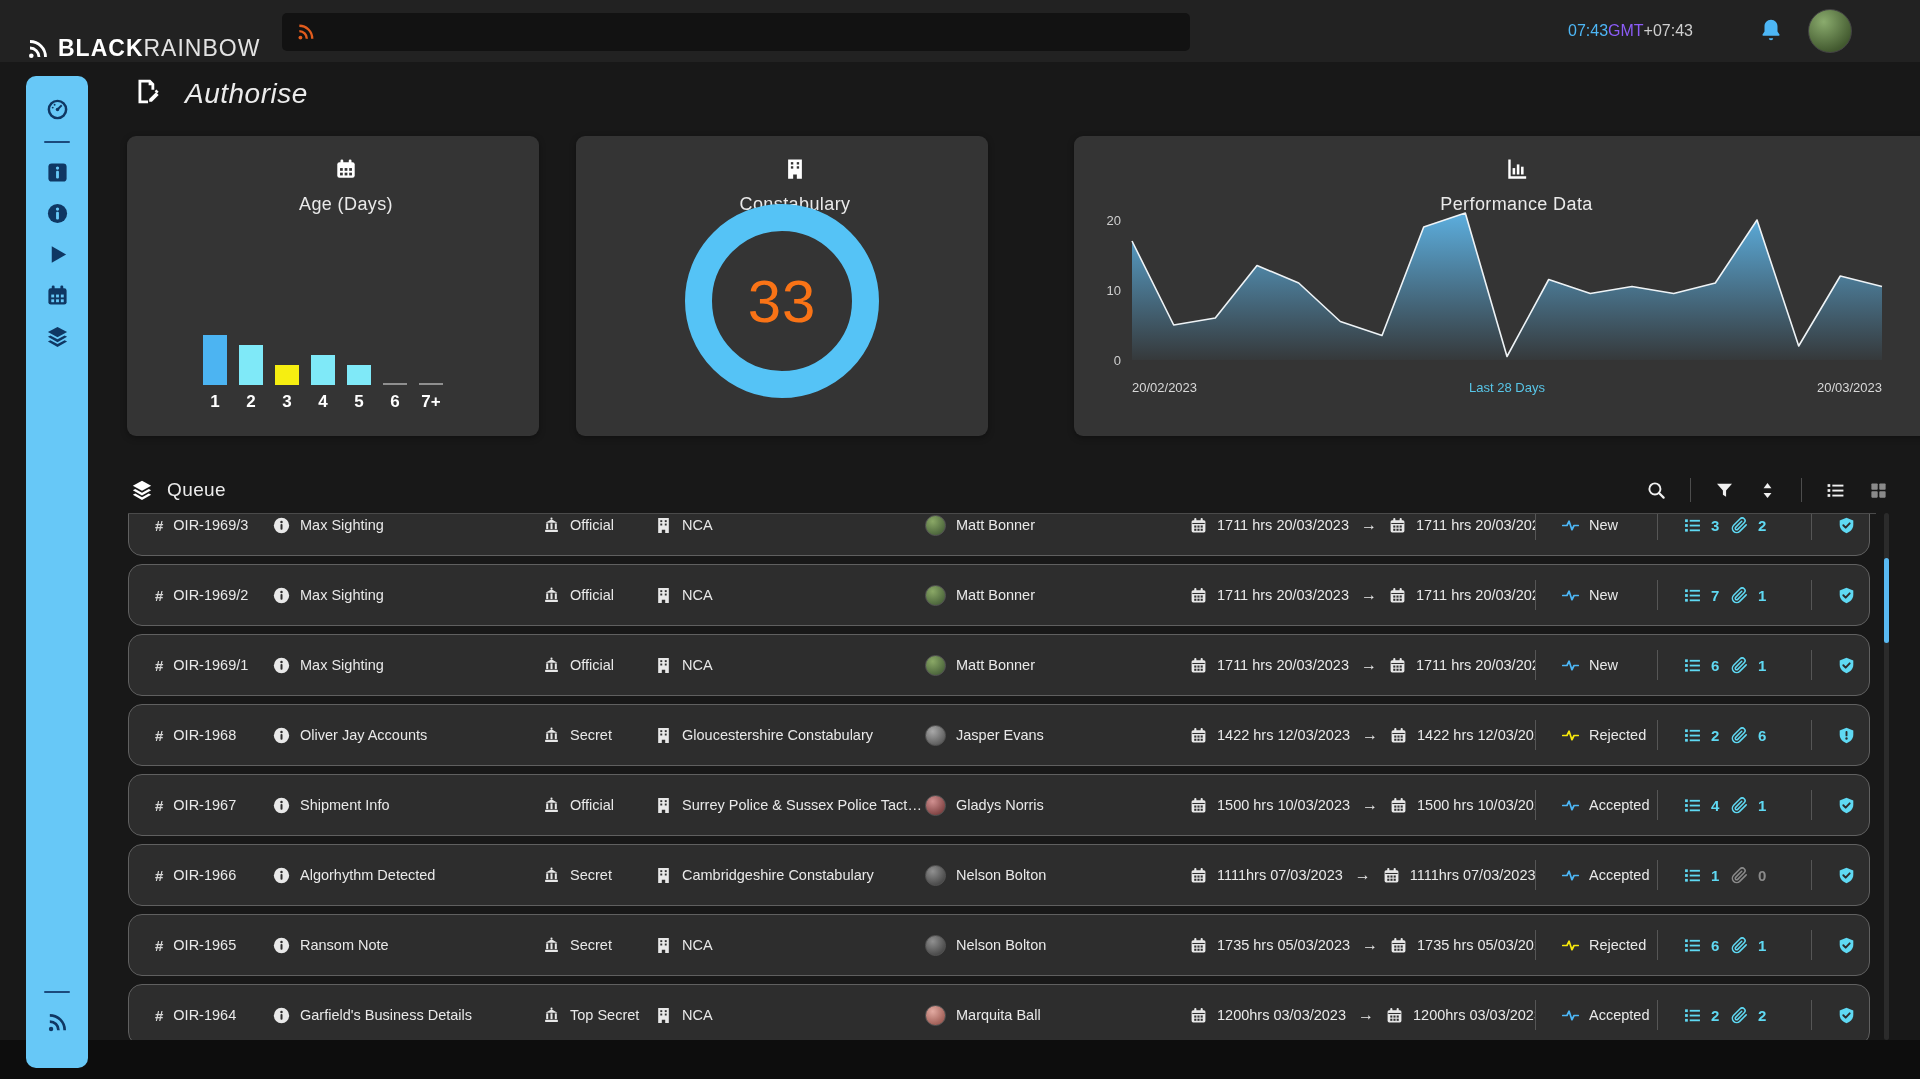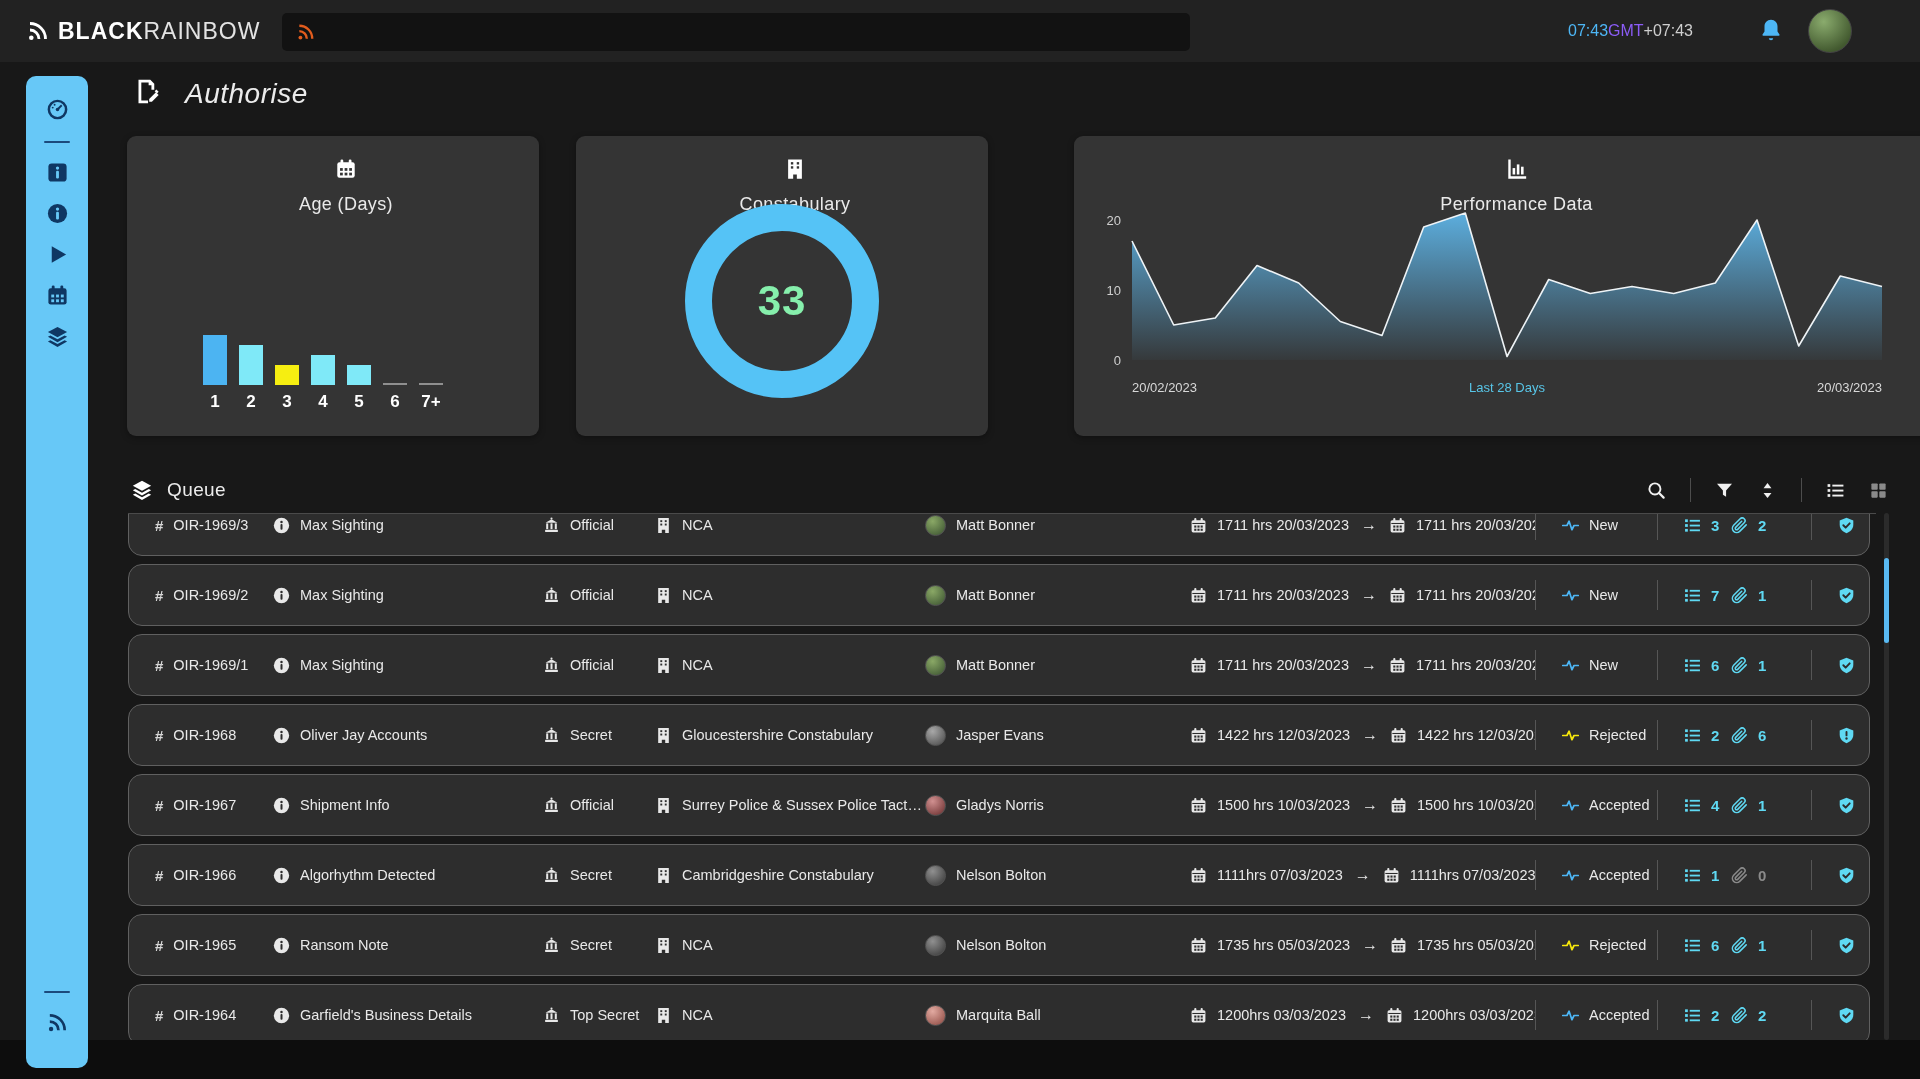--- a/index.html
+++ b/index.html
@@ -1,20 +1,20 @@
 <!DOCTYPE html>
 <html><head>
 <meta charset="utf-8">
 <style>
   * { margin:0; padding:0; box-sizing:border-box; }
   html,body { width:1920px; height:1079px; overflow:hidden; }
   body { background:#181818; font-family:"Liberation Sans", sans-serif; color:#e8e8e8; position:relative; }
 
   
-  .topbar { position:absolute; left:0; top:0; width:1920px; height:62px; background:#222222; display:flex; align-items:center; z-index:5; }
+  .topbar { position:absolute; left:0; top:0; width:1920px; height:62px; background:#222222; display:flex; align-items:flex-end; z-index:5; }
   .brand { display:flex; align-items:center; gap:8px; margin-left:26px; }
   .brand .rss { width:24px; height:24px; color:#ffffff; }
   .brand-text { font-size:23px; letter-spacing:1px; color:#fff; }
   .brand-text b { font-weight:700; }
   .brand-text span.light { font-weight:300; color:#e3e3e3; }
   .searchbox { position:absolute; left:282px; top:13px; width:908px; height:38px; background:#121212; border-radius:5px; display:flex; align-items:center; padding:0 14px; gap:16px; }
   .searchbox .rss { width:20px; height:20px; color:#e25c1d; }
   .searchbox input { background:transparent; border:none; outline:none; color:#ddd; font-size:13.5px; width:780px; font-family:"Liberation Sans",sans-serif; }
   .searchbox input::placeholder { color:#cfcfcf; }
   .clockbox { position:absolute; left:1568px; top:0; height:62px; display:flex; align-items:center; font-size:16px; }
@@ -45,21 +45,21 @@
   .card-head .t { font-size:18px; font-weight:400; color:#eaeaea; letter-spacing:0.4px; }
 
   
   .age-chart { position:absolute; left:76px; bottom:24px; display:flex; align-items:flex-end; gap:12px; }
   .bar-col { display:flex; flex-direction:column; align-items:center; width:24px; }
   .bar { width:24px; }
   .bar-label { margin-top:7px; font-size:17px; font-weight:700; color:#fff; }
 
   
   .donut { position:absolute; left:109px; top:68px; width:194px; height:194px; border-radius:50%; border:27px solid #55c3f6; display:flex; align-items:center; justify-content:center; }
-  .donut .val { font-size:42px; font-weight:700; color:#86efac; letter-spacing:1px; }
+  .donut .val { font-size:60px; font-weight:400; color:#f97316; letter-spacing:1px; }
 
   
   .perf-svg { position:absolute; left:20px; top:58px; }
   .perf-svg text.tick { fill:#cfcfcf; font-size:13px; font-family:"Liberation Sans",sans-serif; }
   .perf-svg text.xlab { fill:#d8d8d8; font-size:13px; font-family:"Liberation Sans",sans-serif; }
   .perf-svg text.xmid { fill:#58c6e8; font-size:13px; font-family:"Liberation Sans",sans-serif; cursor:pointer; }
 
   
   .queue-header { position:absolute; left:131px; top:470px; width:1757px; height:40px; display:flex; align-items:center; }
   .queue-header .ic-layers { width:22px; height:22px; color:#fff; margin-right:14px; }

